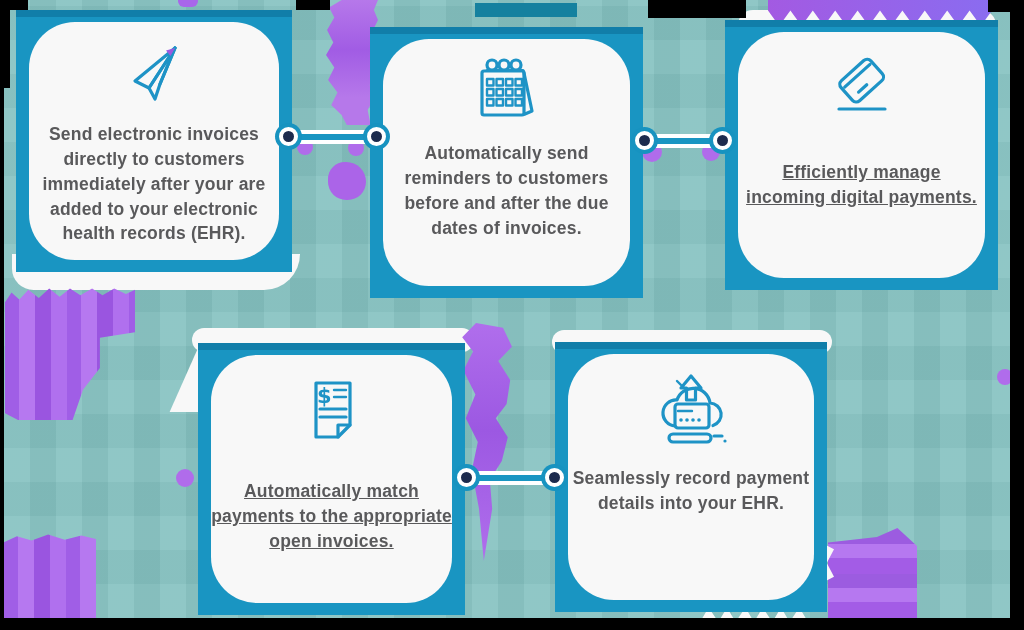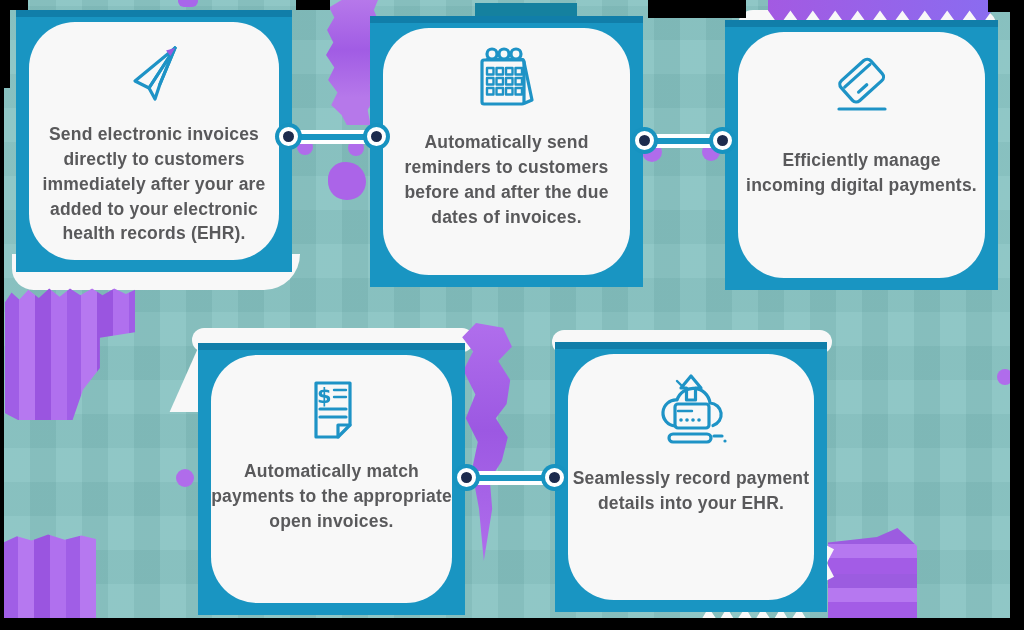--- a/index.html
+++ b/index.html
@@ -92,21 +92,21 @@
           <path class="st" fill="#f8f8f8" d="M61 13 L21 46 L35 53 Z"></path>
           <path class="st" fill="#f8f8f8" d="M61 13 L35 53 L41 64 L46 49 Z"></path>
           <path class="st" d="M61 13 L46 49"></path>
           <path d="M61 13 L52 15.5 L56.5 21 Z" fill="#9b59e0" stroke="none"></path>
         </svg>
       </div>
       <div class="card-text" style="width:254px;margin-top:8px;">Send electronic invoices directly to customers immediately after your are added to your electronic health records (EHR).</div>
     </div>
   </div>
 
-  <div class="abs card-outer" style="left:370px;top:16px;width:273px;height:271px;">
+  <div class="abs card-outer" style="left:370px;top:27px;width:273px;height:271px;">
     <div class="card-inner">
       <div class="icon-wrap" style="margin-top:16px;height:76px;">
         <svg width="80" height="80" viewBox="0 0 80 80">
           <rect class="st" x="15" y="18" width="42" height="44" rx="2"></rect>
           <path class="st" d="M57 20 L65 58 L58 61"></path>
           <circle class="st" cx="25" cy="12" r="5"></circle>
           <circle class="st" cx="37" cy="12" r="5"></circle>
           <circle class="st" cx="49" cy="12" r="5"></circle>
           <path class="st" d="M20 17.5 H56"></path>
           <rect class="st2" x="20" y="26" width="6.5" height="6.5"></rect>
@@ -132,38 +132,38 @@
       <div class="icon-wrap" style="margin-top:18px;height:80px;">
         <svg width="84" height="82" viewBox="0 0 84 82">
           <g transform="rotate(-42 42 32)">
             <rect class="st" x="22" y="18" width="40" height="27" rx="5"></rect>
             <path class="st" d="M25 25 H59"></path>
             <path class="st" d="M32 38 H43"></path>
           </g>
           <path class="st" d="M19 60 H65"></path>
         </svg>
       </div>
-      <div class="card-text" style="width:240px;margin-top:18px;">Efficiently manage incoming digital payments.</div>
+      <div class="card-text" style="width:240px;margin-top:30px;text-decoration:underline;">Efficiently manage incoming digital payments.</div>
     </div>
   </div>
 
   <div class="abs card-outer" style="left:198px;top:343px;width:267px;height:272px;">
     <div class="card-inner">
       <div class="icon-wrap" style="margin-top:16px;height:80px;">
         <svg width="80" height="80" viewBox="0 0 80 80">
           <path class="st" d="M24 12 H58 V54 L46 66 H24 Z"></path>
           <path class="st" d="M58 54 H46 V66"></path>
           <text x="25" y="32" font-size="21" font-weight="bold" fill="#1e93c6" font-family="DejaVu Sans, sans-serif">$</text>
           <path class="st2" d="M42 19 H54"></path>
           <path class="st2" d="M42 26 H54"></path>
           <path class="st" d="M28 38 H54"></path>
           <path class="st" d="M28 46 H54"></path>
         </svg>
       </div>
-      <div class="card-text" style="width:252px;margin-top:8px;">Automatically match payments to the appropriate open invoices.</div>
+      <div class="card-text" style="width:252px;margin-top:28px;text-decoration:underline;">Automatically match payments to the appropriate open invoices.</div>
     </div>
   </div>
 
   <div class="abs card-outer" style="left:555px;top:342px;width:272px;height:270px;">
     <div class="card-inner">
       <div class="icon-wrap" style="margin-top:14px;height:84px;">
         <svg width="100" height="84" viewBox="0 0 100 84">
           <path class="st" d="M34 58 a13 13 0 1 1 2-26 a17 17 0 0 1 33 3 a11.5 11.5 0 0 1 3 22.5"></path>
           <path class="st" fill="#f8f8f8" d="M50 8 L60 20 H54.5 V32 H45.5 V20 H40 Z"></path>
           <path class="st2" d="M36 13 l4 4"></path>

